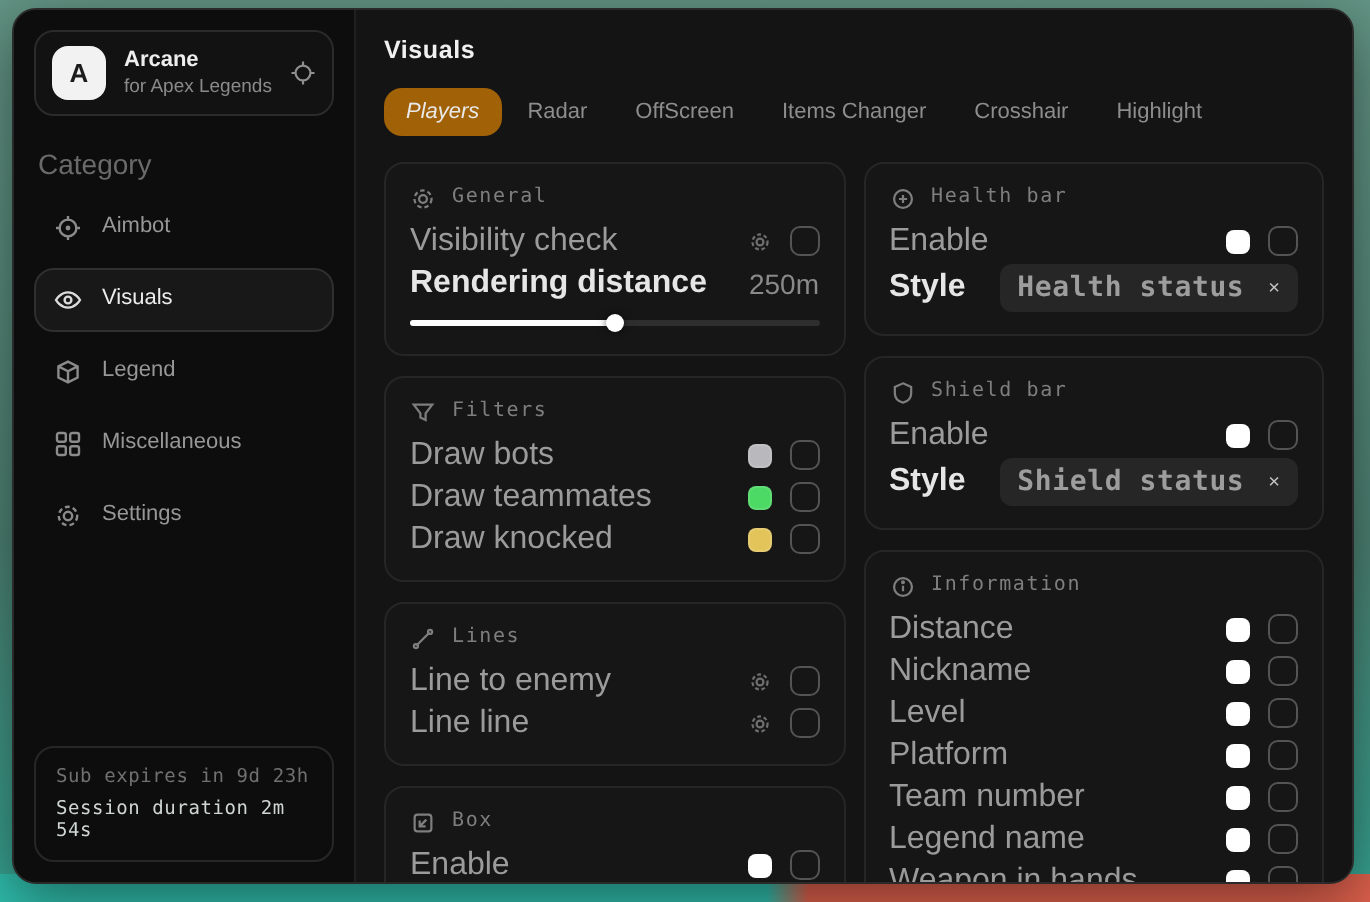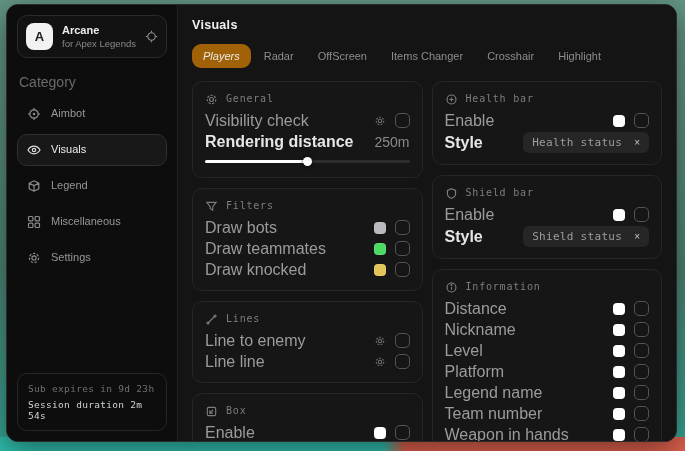--- a/index.html
+++ b/index.html
@@ -57,21 +57,21 @@
   .checkbox { width:15px; height:15px; border:1.5px solid #545454; border-radius:5px; background:transparent; cursor:pointer; }
   .mini-gear { display:flex; color:#6e6e6e; cursor:pointer; }
   .value { font-size:14px; color:#8a8a8a; }
   .slider { position:relative; height:12px; margin-top:3px; cursor:pointer; }
   .slider-track { position:absolute; left:0; right:0; top:5px; height:3px; background:#2e2e2e; border-radius:2px; }
   .slider-fill { position:absolute; left:0; top:5px; height:3px; background:#ffffff; border-radius:2px; }
   .slider-thumb { position:absolute; top:2px; width:9px; height:9px; background:#ffffff; border-radius:50%;
     transform:translateX(-4px); box-shadow:0 0 4px rgba(0,0,0,.6); }
   .chip { display:flex; align-items:center; gap:12px; background:#262626; border-radius:6px;
     padding:4px 9px; cursor:pointer; }
-  .chip-label { font-size:11px; color:#9d9d9d; font-family:"DejaVu Sans Mono", monospace; letter-spacing:.3px; }
+  .chip-label { font-size:14px; color:#9d9d9d; font-family:"DejaVu Sans Mono", monospace; letter-spacing:.3px;font-weight:bold; }
   .chip-x { font-size:10px; color:#c4c4c4; cursor:pointer; }
   svg { display:block; }
 </style>
 </head>
 <body>
 
 <div class="window">
 
   <div class="sidebar">
     <div class="logo-card">
@@ -375,28 +375,28 @@
             </span>
           </div>
           <div class="row">
             <span class="row-label">Platform</span>
             <span class="controls">
               <span class="swatch" style="background: rgb(255, 255, 255);"></span>
               <span class="checkbox"></span>
             </span>
           </div>
           <div class="row">
+            <span class="row-label">Team number</span>
+            <span class="controls">
+              <span class="swatch" style="background: rgb(255, 255, 255);"></span>
+              <span class="checkbox"></span>
+            </span>
+          </div>
+          <div class="row">
             <span class="row-label">Legend name</span>
-            <span class="controls">
-              <span class="swatch" style="background: rgb(255, 255, 255);"></span>
-              <span class="checkbox"></span>
-            </span>
-          </div>
-          <div class="row">
-            <span class="row-label">Team number</span>
             <span class="controls">
               <span class="swatch" style="background: rgb(255, 255, 255);"></span>
               <span class="checkbox"></span>
             </span>
           </div>
           <div class="row">
             <span class="row-label">Weapon in hands</span>
             <span class="controls">
               <span class="swatch" style="background: rgb(255, 255, 255);"></span>
               <span class="checkbox"></span>

